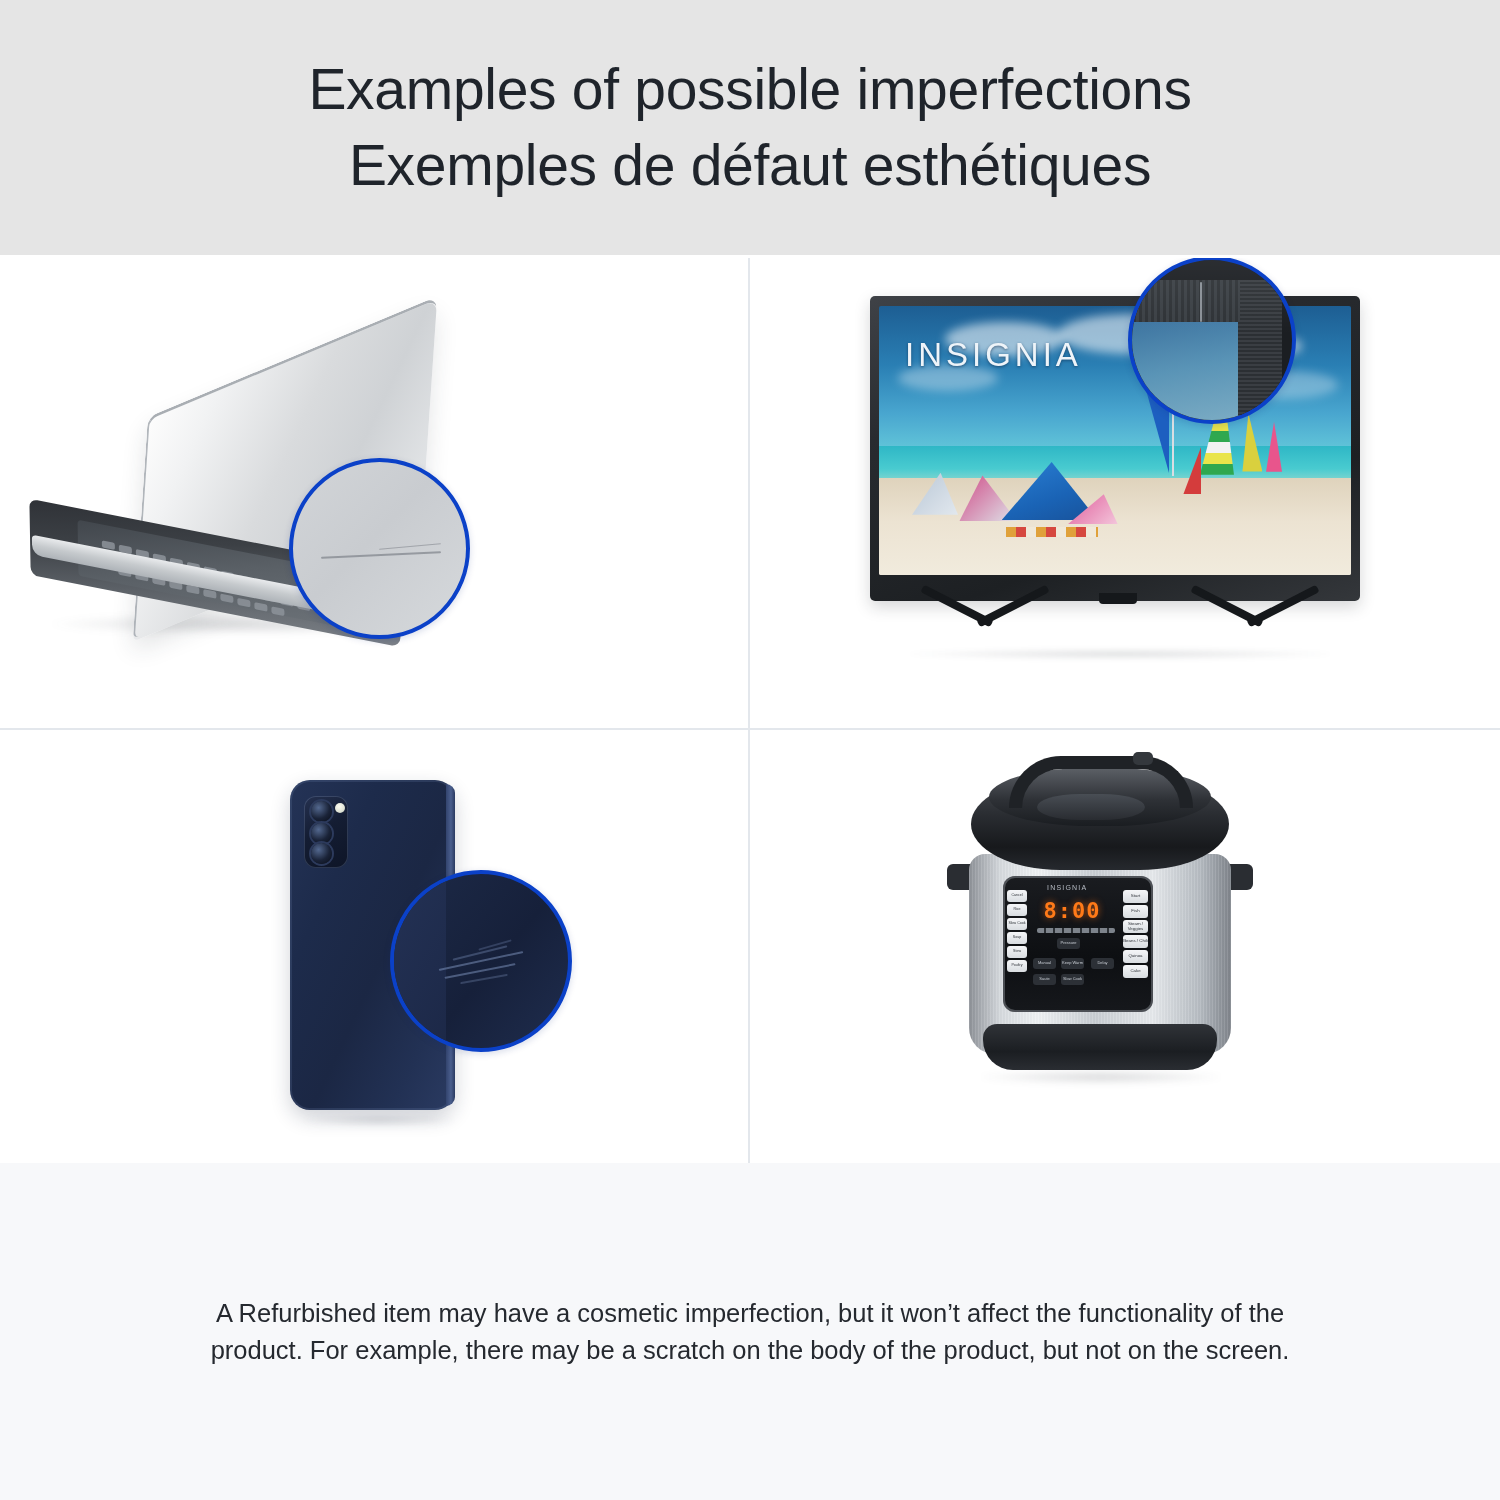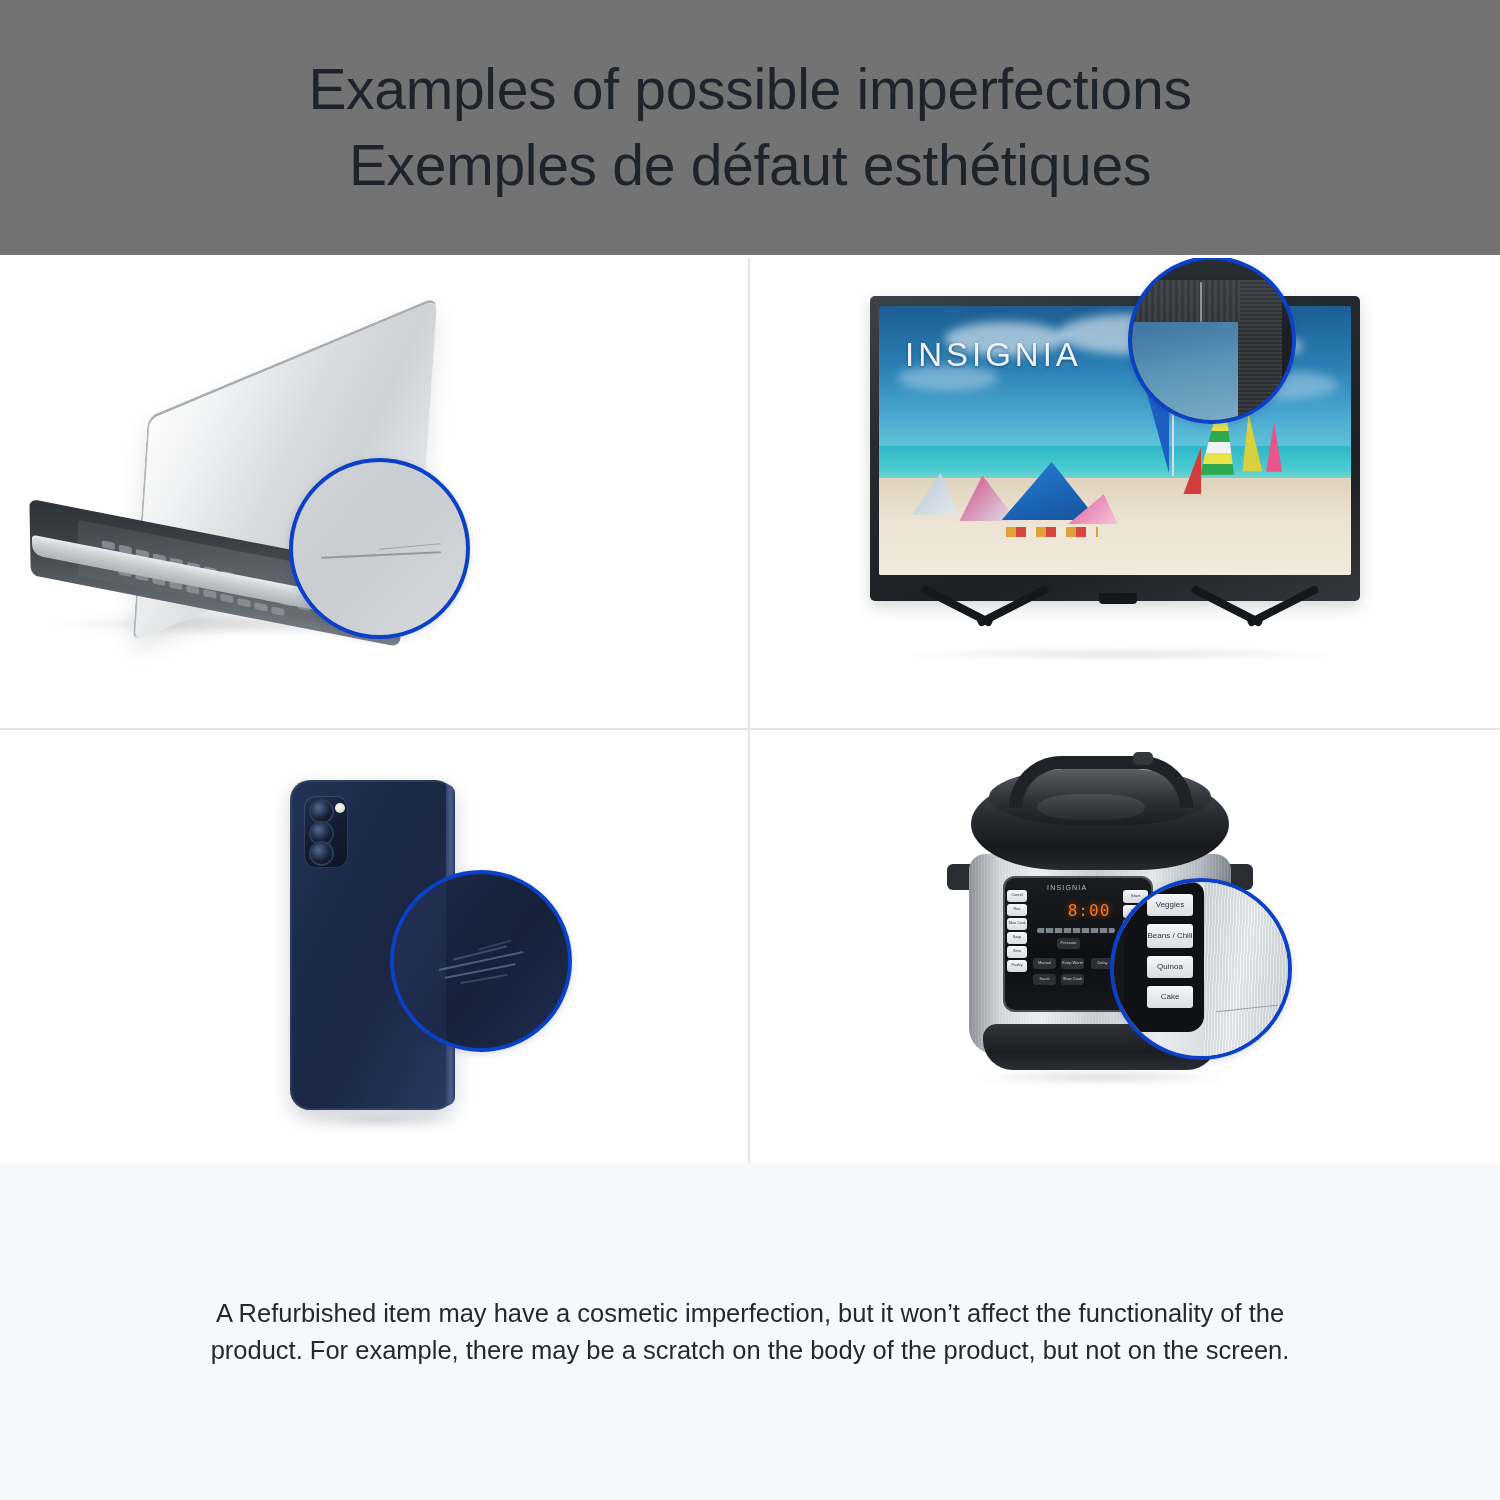--- a/index.html
+++ b/index.html
@@ -8,21 +8,21 @@
     background: #ffffff;
     font-family: "Liberation Sans", sans-serif;
     overflow: hidden;
   }
   .page { position: relative; width: 1500px; height: 1500px; background: #ffffff; }
 
   
   .header {
     position: absolute; top: 0; left: 0; width: 1500px; height: 255px;
     display: flex; flex-direction: column; align-items: center; justify-content: center;
-    background: #737373;
+    background: #e5e5e5;
   }
   .title-line {
     font-size: 57px; font-weight: 300; color: #1f242b;
     letter-spacing: -0.3px; line-height: 1.32; text-align: center;
     white-space: nowrap;
   }
 
   
   .grid {
     position: absolute; top: 258px; left: 0; width: 1188px; height: 905px;
@@ -202,23 +202,23 @@
   .ck-panel {
     position: absolute; left: 58px; top: 128px; width: 150px; height: 136px;
     background: linear-gradient(180deg,#1a1c20 0%,#0d0f12 60%,#16181c 100%);
     border-radius: 12px; box-shadow: inset 0 0 0 2px rgba(180,186,194,.35);
   }
   .ck-brand {
     position: absolute; left: 44px; top: 8px; font-size: 7px; letter-spacing: 1.2px;
     color: #b9bec6;
   }
   .ck-display {
-    position: absolute; left: 49px; top: 22px; width: 74px; height: 24px;
+    position: absolute; left: 32px; top: 22px; width: 74px; height: 24px;
     display: flex; align-items: center; justify-content: center;
-    font-family: "DejaVu Sans Mono", monospace; font-size: 16px; font-weight: 400;
+    font-family: "DejaVu Sans Mono", monospace; font-size: 22px; font-weight: 700;
     color: #ff7a18; text-shadow: 0 0 7px rgba(255,110,20,.65); letter-spacing: 1px;
   }
   .ck-btncol { position: absolute; display: flex; flex-direction: column; gap: 2px; }
   .ck-btn {
     width: 25px; height: 13px; border-radius: 3px;
     background: linear-gradient(180deg,#f5f6f8 0%,#d9dde1 100%);
     font-size: 4.4px; color: #30343a; display: flex; align-items: center;
     justify-content: center; text-align: center; line-height: 1.05; overflow: hidden;
   }
   .ck-btn-dark {
@@ -468,37 +468,20 @@
             <div class="ck-btn-dark" style="position:absolute; left:54px; top:62px;">Pressure</div>
 
             <div class="ck-btn-dark" style="position:absolute; left:30px; top:82px;">Manual</div>
             <div class="ck-btn-dark" style="position:absolute; left:58px; top:82px;">Keep Warm</div>
             <div class="ck-btn-dark" style="position:absolute; left:88px; top:82px;">Delay</div>
             <div class="ck-btn-dark" style="position:absolute; left:30px; top:98px;">Saute</div>
             <div class="ck-btn-dark" style="position:absolute; left:58px; top:98px;">Slow Cook</div>
           </div>
         </div>
 
-        <div class="mag mag-ck" style="left:360px; top:148px; width:182px; height:182px">
-          <div style="position:absolute; left:-12px; top:0; width:102px; height:150px;
-                      background:#0f1114; border-radius: 0 12px 16px 0;"></div>
-          <div style="position:absolute; left:28px; top:6px; width:56px; height:132px;
-                      display:flex; flex-direction:column; gap:8px; align-items:center; padding-top:6px;">
-            <div class="ck-btn" style="width:46px;height:22px;font-size:8px">Veggies</div>
-            <div class="ck-btn" style="width:46px;height:24px;font-size:8px">Beans / Chili</div>
-            <div class="ck-btn" style="width:46px;height:22px;font-size:8px">Quinoa</div>
-            <div class="ck-btn" style="width:46px;height:22px;font-size:8px">Cake</div>
-          </div>
-          <div style="position:absolute; left:-12px; top:28px; width:22px; height:96px;
-                      background:#14171b; border-radius:0 6px 6px 0;"></div>
-          <div style="position:absolute; left:90px; top:0; width:100px; height:182px;
-                      background: repeating-linear-gradient(92deg, rgba(255,255,255,.26) 0 1px, rgba(90,96,104,.10) 1px 3px),
-                                  linear-gradient(100deg,#d3d8dc 0%,#eef1f3 40%,#c4cad0 100%);"></div>
-          <div class="scratch" style="left:102px; top:126px; width:62px; height:1.4px; transform:rotate(-6deg)"></div>
-        </div>
       </div>
     </div>
 
   </div>
 
   <div class="footer">
     <p class="en">A Refurbished item may have a cosmetic imperfection, but it won’t affect the functionality of the product. For example, there may be a scratch on the body of the product, but not on the screen.</p>
   </div>
 
 </div>

